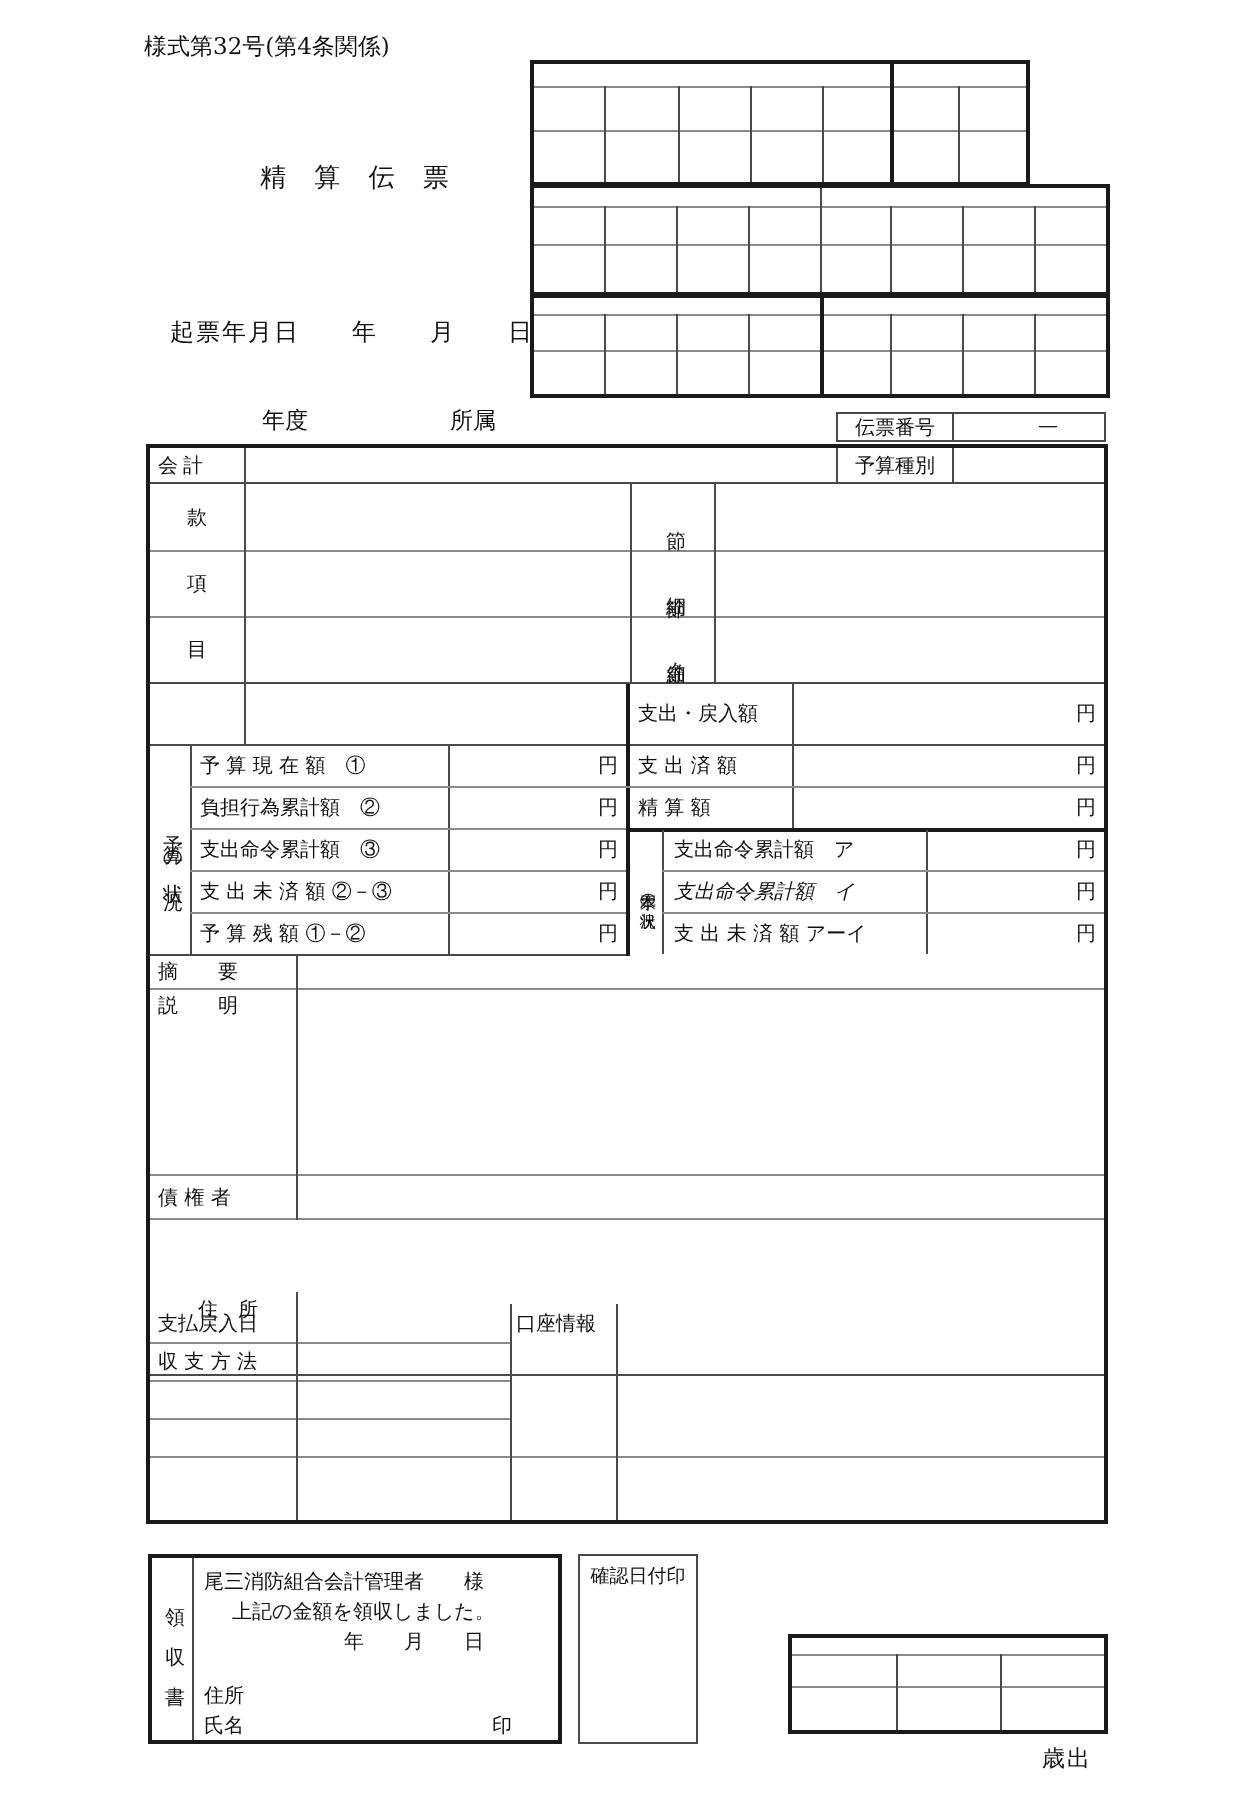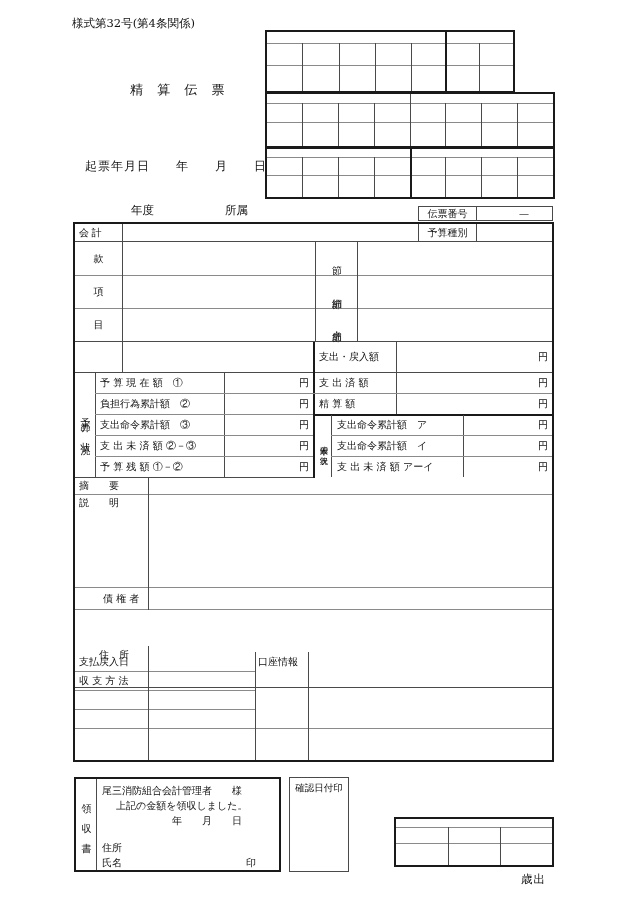--- a/index.html
+++ b/index.html
@@ -249,21 +249,21 @@
     <div class="abs ln-h-thin" style="left:256px;top:83px;width:221px;"></div>
 
     <div class="abs" style="left:258px;top:42px;width:130px;height:20px;">
       <div class="spread t10">
           <span>支出命令累計額　ア</span>
         </div>
     </div>
     <div class="abs cr t10" style="left:389px;top:42px;width:63px;height:20px;"></div>
     <div class="abs cr t10" style="left:452px;top:42px;width:25px;height:20px;">円</div>
 
-    <div class="abs" style="left:258px;top:63px;width:130px;height:20px;">
+    <div class="abs" style="left:258px;top:63px;width:130px;height:20px;font-style:italic;">
       <div class="spread t10">
           <span>支出命令累計額　イ</span>
         </div>
     </div>
     <div class="abs cr t10" style="left:389px;top:63px;width:63px;height:20px;"></div>
     <div class="abs cr t10" style="left:452px;top:63px;width:25px;height:20px;">円</div>
 
     <div class="abs" style="left:258px;top:84px;width:130px;height:20px;">
       <div class="spread t10">
           <span>支 出 未 済 額 アーイ</span>
@@ -291,21 +291,21 @@
       <div class="spread t10">
           <span>説　　明</span>
         </div>
     </div>
     <div class="abs cl t10" style="left:74px;top:0;width:403px;height:92px;align-items:flex-start;padding-top:3px;"></div>
   </div>
 
   <div class="abs" style="left:75px;top:588px;width:477px;height:22px;">
     <div class="abs ln-h-thin" style="left:0;top:21px;width:477px;"></div>
     <div class="abs ln-v-med" style="left:73px;top:0;height:22px;"></div>
-    <div class="abs" style="left:0;top:0;width:73px;height:21px;padding-left:24px;">
+    <div class="abs" style="left:0;top:0;width:73px;height:21px;">
       <div class="spread t10">
           <span>債 権 者</span>
         </div>
     </div>
     <div class="abs cl t10" style="left:74px;top:0;width:403px;height:21px;"></div>
   </div>
 
   <div class="abs" style="left:75px;top:610px;width:477px;height:42px;margin-top:36px;">
     <div class="abs ln-h-med" style="left:0;top:41px;width:477px;"></div>
     <div class="abs ln-v-med" style="left:73px;top:0;height:42px;"></div>

